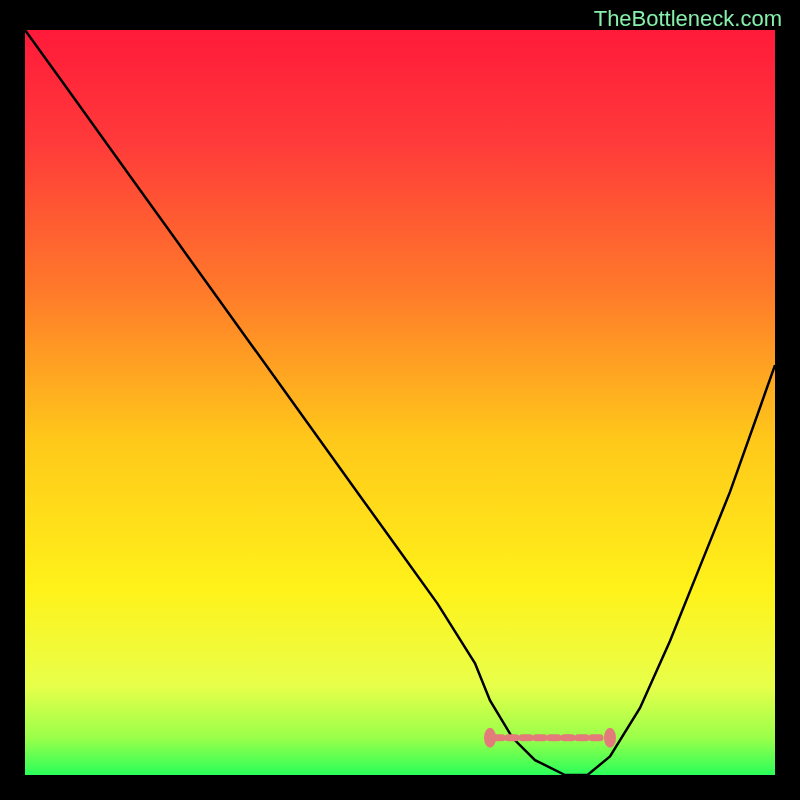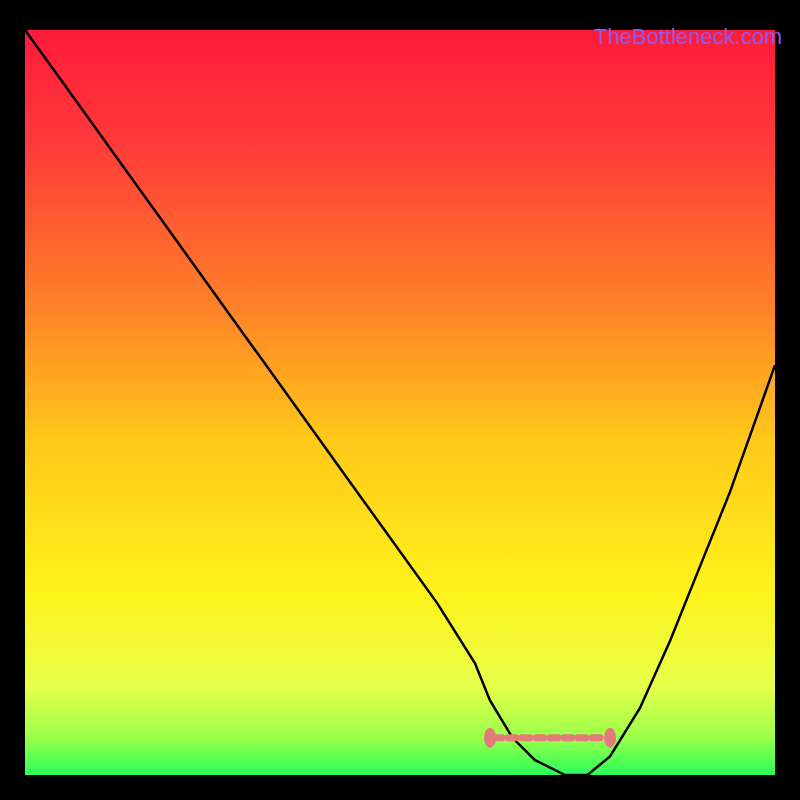--- a/index.html
+++ b/index.html
@@ -12,23 +12,23 @@
     overflow: hidden;
   }
   .container {
     position: relative;
     width: 800px;
     height: 800px;
     background: #000;
   }
   .watermark {
     position: absolute;
-    top: 24px;
+    top: 6px;
     right: 18px;
-    color: #8b5cf6;
+    color: #86efac;
     font-size: 22px;
     font-weight: 500;
     z-index: 10;
   }
   svg {
     display: block;
   }
 </style>
 </head>
 <body>

